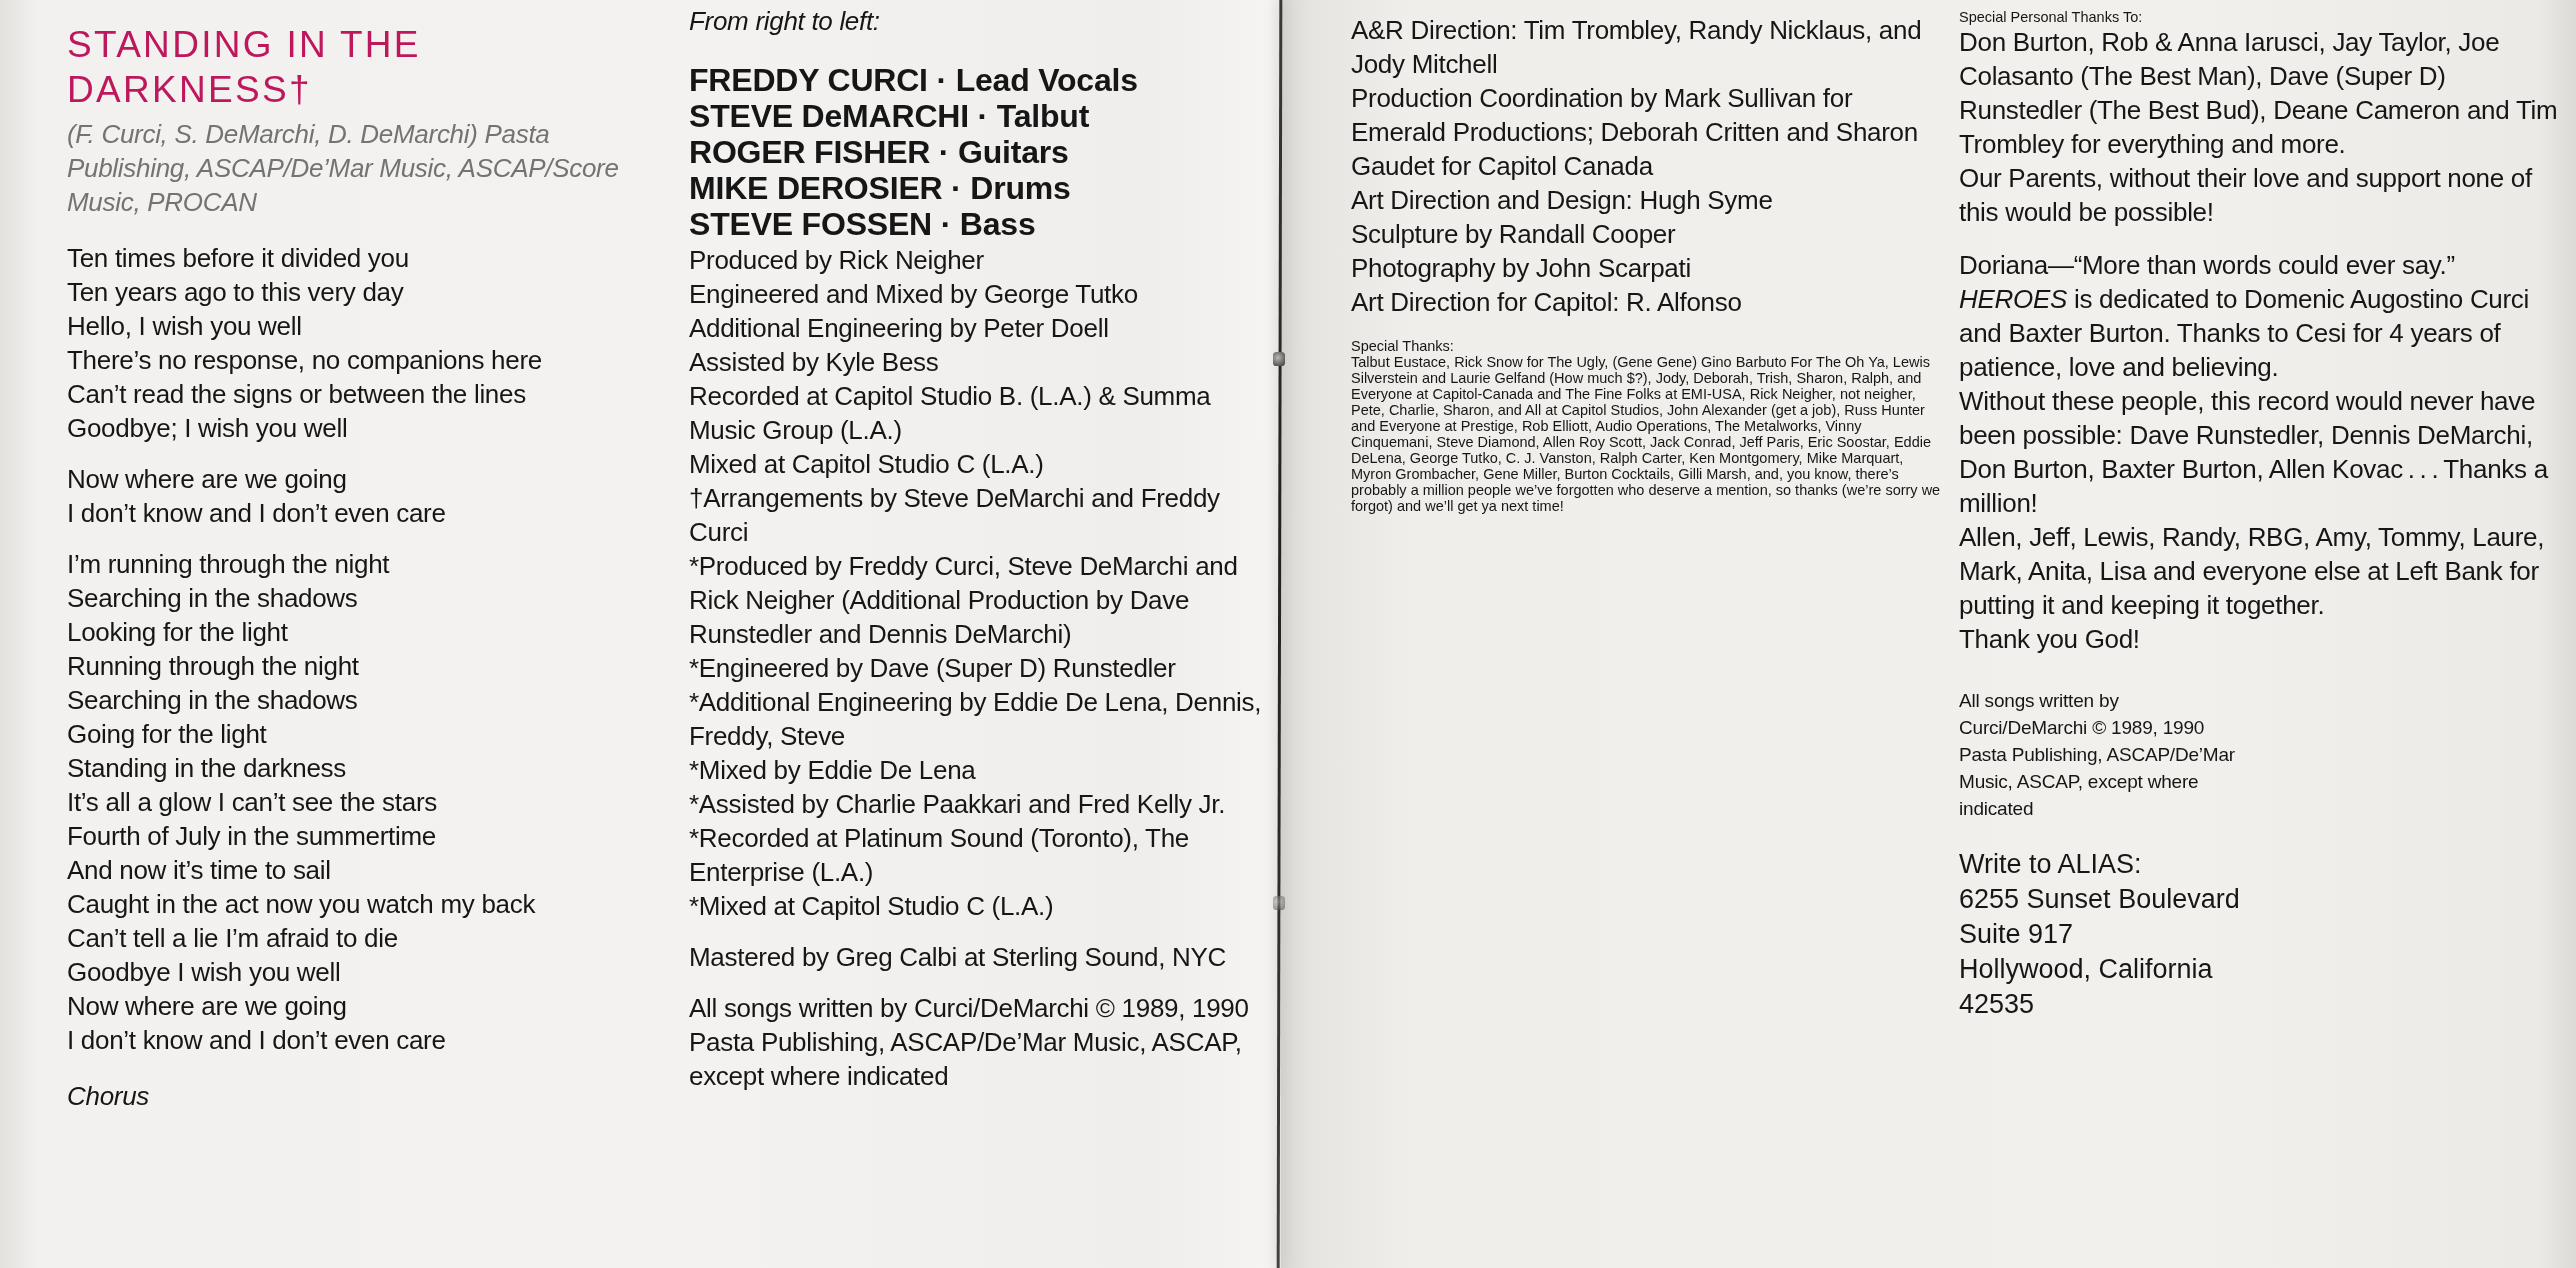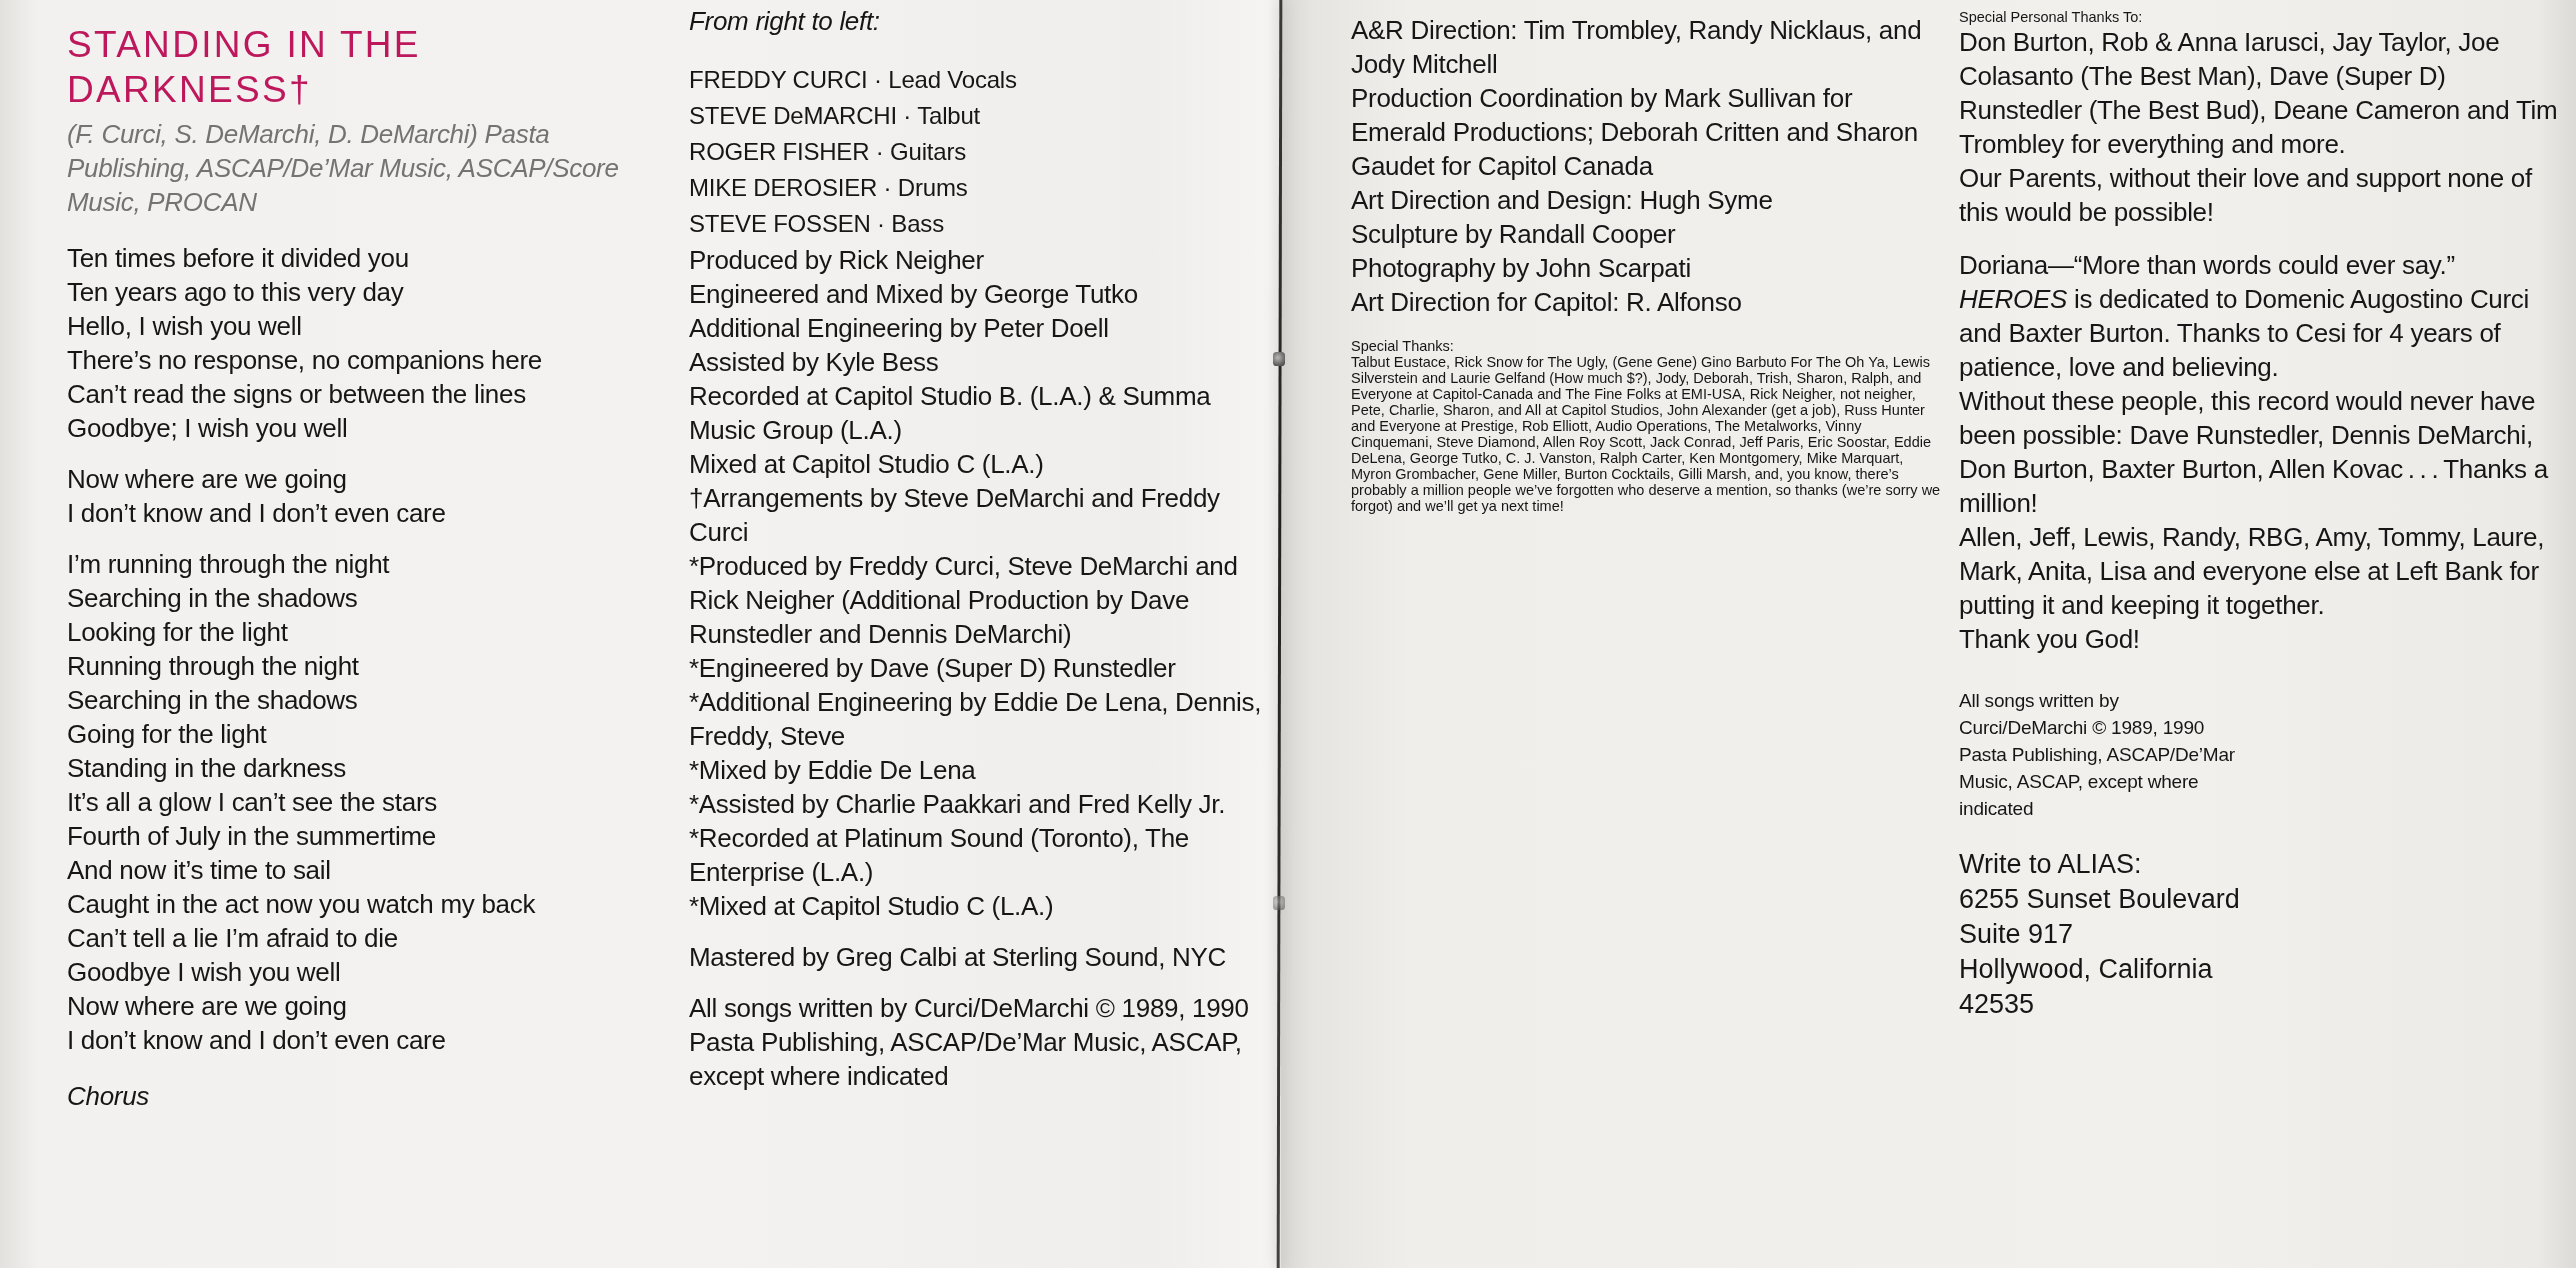--- a/index.html
+++ b/index.html
@@ -53,21 +53,21 @@
   .song-credit {
     font-style: italic; font-size: 23px; line-height: 28px;
     margin: 0 0 22px 0 !important; color: #737373;
   }
   .stanza { margin: 0 0 17px 0; }
   .chorus-note { font-style: italic; margin-top: 22px !important; }
 
   
   .rtl-intro { font-style: italic; font-size: 23px; line-height: 28px; margin: 0 0 23.6px 0 !important; }
   .members { margin: 0 0 1.8px 0; }
-  .member-line { font-weight: 400; font-size: 24px; line-height: 36px; letter-spacing: -0.2px; }
+  .member-line { font-weight: 700; font-size: 32px; line-height: 36px; letter-spacing: -0.2px; }
   .credit-lines .line { margin: 0; }
   .mastering { margin-top: 17px !important; }
   .publishing { margin-top: 17px !important; }
 
   
   .block { margin: 0 0 19px 0; }
   .tight-block { margin: 0; }
   .it { font-style: italic; }
   .smallprint { font-size: 19px; line-height: 27px; margin: 31px 0 0 0; letter-spacing: -0.2px; }
   .address { margin-top: 24.5px; font-size: 27px; line-height: 35px; }

